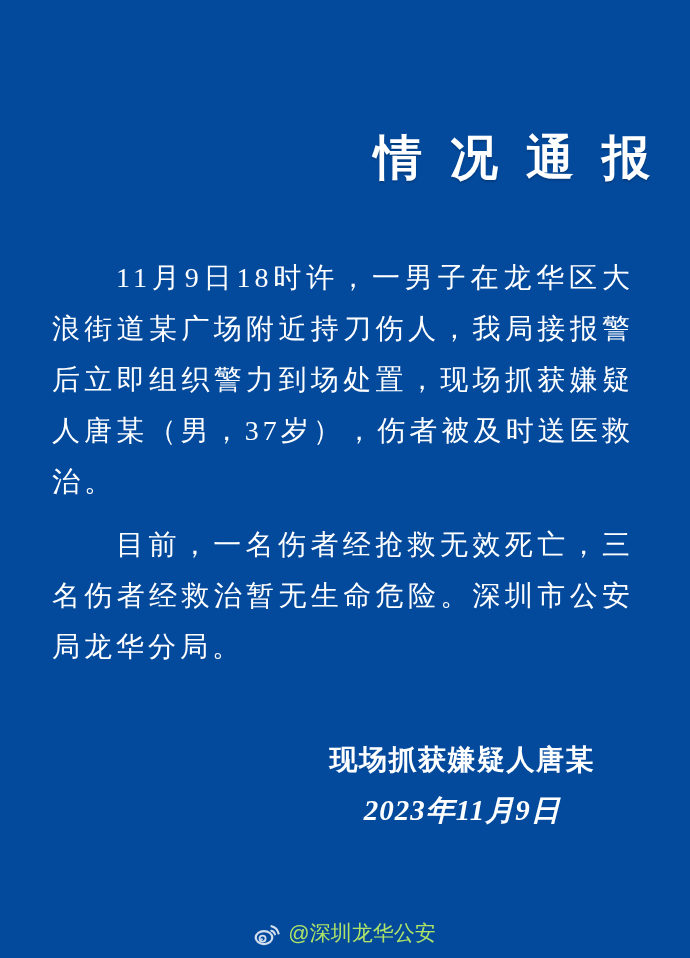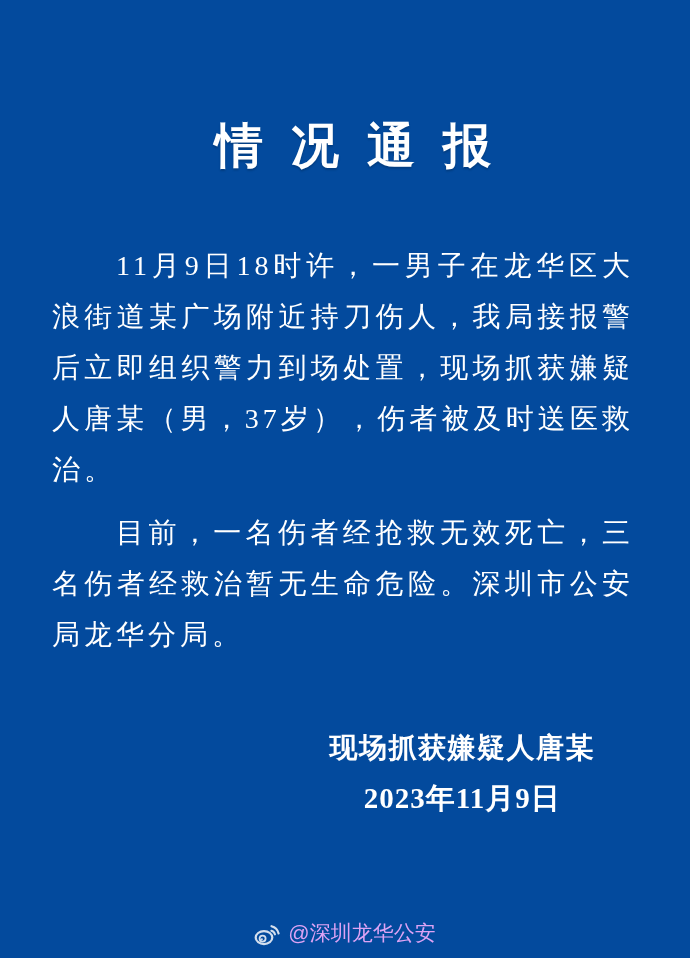--- a/index.html
+++ b/index.html
@@ -11,24 +11,24 @@
     position: relative;
     width: 690px;
     height: 958px;
     margin: 0 auto;
     background: #034A9D;
     color: #ffffff;
     font-family: "Liberation Serif", "DejaVu Serif", serif;
     overflow: hidden;
   }
   .title {
-    margin: 0;
+    margin: 12px;
     padding-top: 118px;
     padding-left: 44px; 
-    text-align: center;
+    text-align: right;
     font-size: 48px;
     line-height: 56px;
     font-weight: 900;
     letter-spacing: 28px;
     text-shadow: 0 2px 2px rgba(0,0,0,0.18);
     white-space: nowrap;
   }
   .body {
     margin-top: 66px;
     padding: 0 56px 0 52px;
@@ -59,33 +59,34 @@
     letter-spacing: 1.5px;
     white-space: nowrap;
   }
   .date {
     margin-top: 18px;
     font-size: 29px;
     line-height: 32px;
     font-weight: 700;
     letter-spacing: 1px;
     white-space: nowrap;
+    font-style: italic;
   }
   .footer {
     position: absolute;
     left: 0;
     right: 0;
     bottom: 11px;
     display: flex;
     justify-content: center;
     align-items: center;
     gap: 7px;
     font-family: "Liberation Sans", "DejaVu Sans", sans-serif;
     font-size: 21px;
-    color: #f0abfc;
+    color: #bef264;
     opacity: 0.92;
   }
   .weibo-icon {
     display: inline-flex;
     align-items: center;
   }
 </style>
 </head>
 <body>
 

